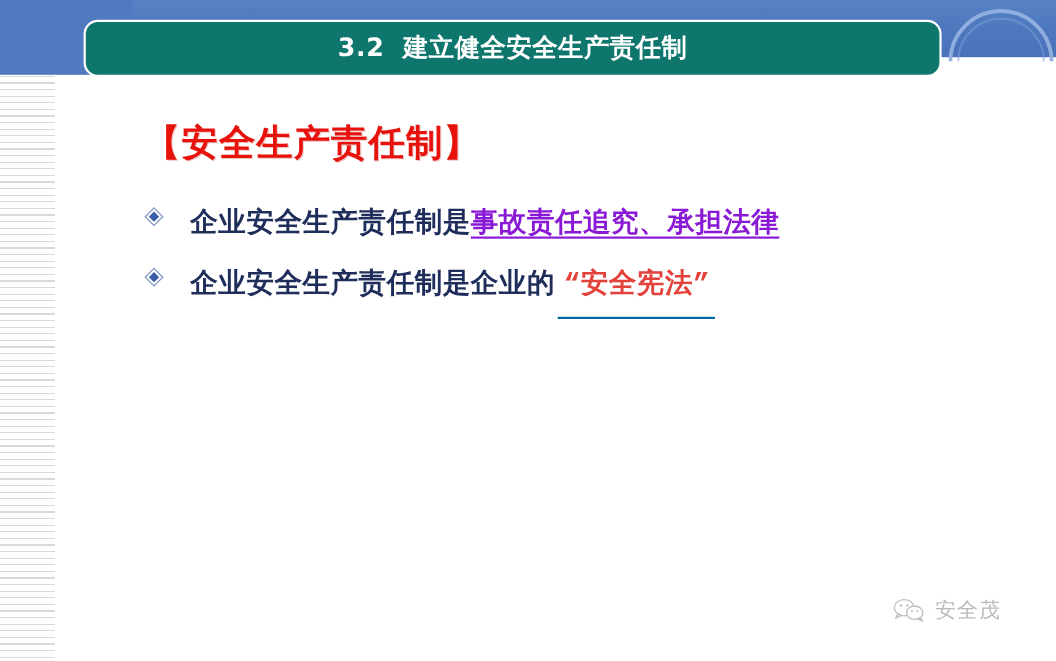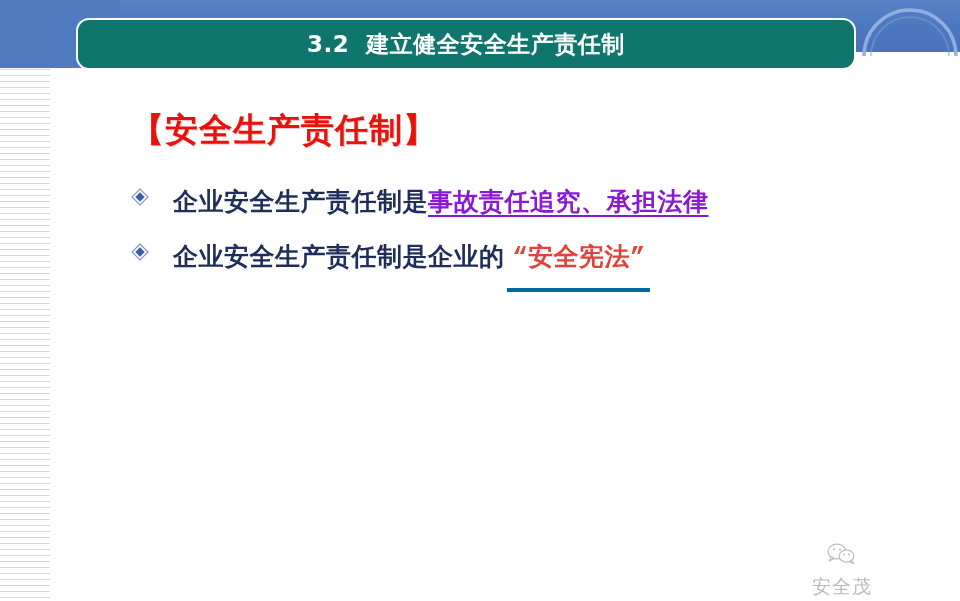--- a/index.html
+++ b/index.html
@@ -162,36 +162,35 @@
     color: #8a19d6;
     text-decoration: underline;
     text-underline-offset: 5px;
     text-decoration-thickness: 2px;
   }
   .t-red {
     color: #e2423a;
   }
   .redbox {
     display: inline-block;
-    border-bottom: 4px solid #0369a1;
+    border-bottom: 2px solid #0369a1;
     padding: 0 4px 2px 6px;
     margin-left: 2px;
   }
 
   
   .watermark {
     position: absolute;
     left: 812px;
     top: 542px;
     display: flex;
     align-items: center;
     gap: 8px;
     z-index: 6;
     opacity: 0.62;
-    flex-direction: column;
   }
   .wm-text {
     color: #8f8f94;
     font-size: 19px;
     font-weight: 500;
     letter-spacing: 1px;
     white-space: nowrap;
   }
 </style>
 </head>

